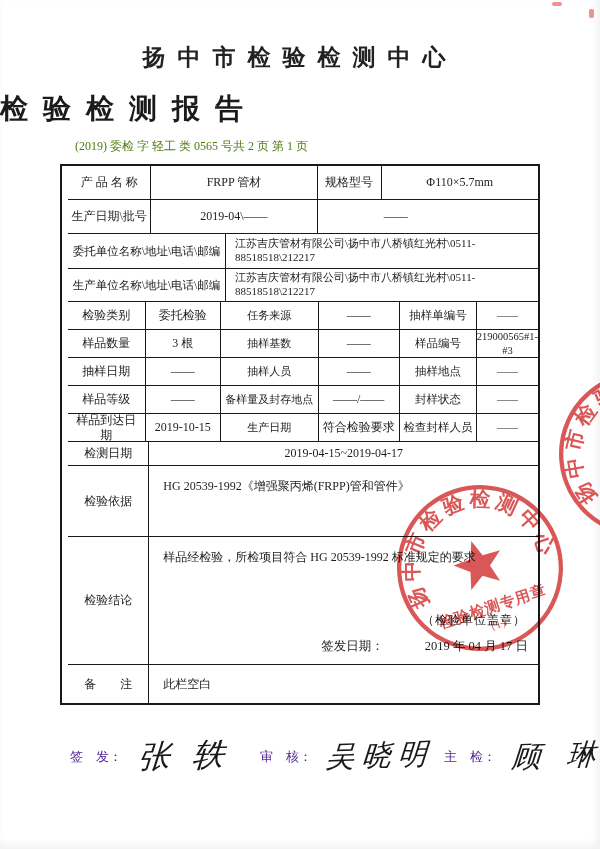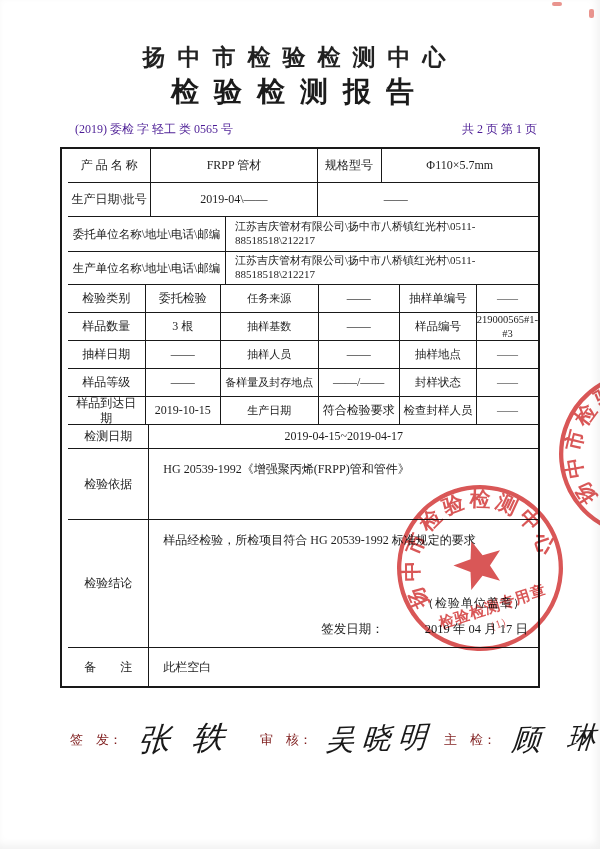--- a/index.html
+++ b/index.html
@@ -8,26 +8,26 @@
     background:#ffffff; overflow:hidden;
     font-family:"Liberation Serif","DejaVu Serif",serif; color:#1d1d1d;
     box-shadow:inset -3px -4px 8px rgba(0,0,0,.06);
   }
   
   .org-name{
     margin-top:42px; text-align:center; font-size:23px; font-weight:bold;
     letter-spacing:12px; color:#222;
   }
   .report-title{
-    text-align:center; font-size:28px; font-weight:bold;
+    margin-top:17px; text-align:left; font-size:28px; font-weight:bold;
     letter-spacing:15px; color:#1b1b1b;
   }
   .meta-row{
-    width:478px; margin:10px auto 0 auto; display:flex; justify-content:space-between;
-    font-size:12px; color:#4c1d95; padding:0 2px 0 14px; box-sizing:border-box;
+    width:478px; margin:10px auto 0 auto; display:flex; 
+    font-size:12px; color:#4d7c0f; padding:0 2px 0 14px; box-sizing:border-box;
   }
   
   .doc-table{
     width:480px; margin:9px auto 0 auto; border:2px solid #191919; box-sizing:border-box;padding-left:6px;
   }
   .tr{display:flex;}
   .tr + .tr{border-top:1.5px solid #191919;}
   .td{
     display:flex; align-items:center; justify-content:center; text-align:center;
     font-size:12px; box-sizing:border-box; padding:1px 3px; overflow:hidden;
@@ -49,21 +49,21 @@
   .concl-cell{position:relative; display:block; padding:0;}
   .concl-text{position:absolute; left:14px; top:13px; font-size:12px; text-align:right;}
   .seal-hint{position:absolute; right:12px; top:76px; font-size:12px; letter-spacing:1px;}
   .issue-line{position:absolute; right:10px; bottom:9px; font-size:12.5px;}
   .issue-line .gap{display:inline-block; width:38px;}
   .remark-v{justify-content:flex-start; text-align:left; padding-left:14px;}
   
   .sig-row{
     display:flex; align-items:center; margin:26px 0 0 70px; height:52px;
   }
-  .sig-label{font-size:13px; color:#7f1d1d; white-space:nowrap;}
+  .sig-label{font-size:13px; color:#4c1d95; white-space:nowrap;}
   .sig-name{
     font-size:32px; color:#191919; font-style:italic; white-space:nowrap;
     transform:rotate(-2deg) skewX(-6deg); transform-origin:left center; line-height:1;
   }
   .sig-name.n1{letter-spacing:22px; margin:0 14px 0 16px;}
   .sig-name.n2{font-size:29px; letter-spacing:7px; margin:0 10px 0 14px;}
   .sig-name.n3{font-size:29px; letter-spacing:26px; margin:0 0 0 16px;}
   
   .stamp{
     position:absolute; mix-blend-mode:multiply; opacity:.88; color:#d43f3f;

